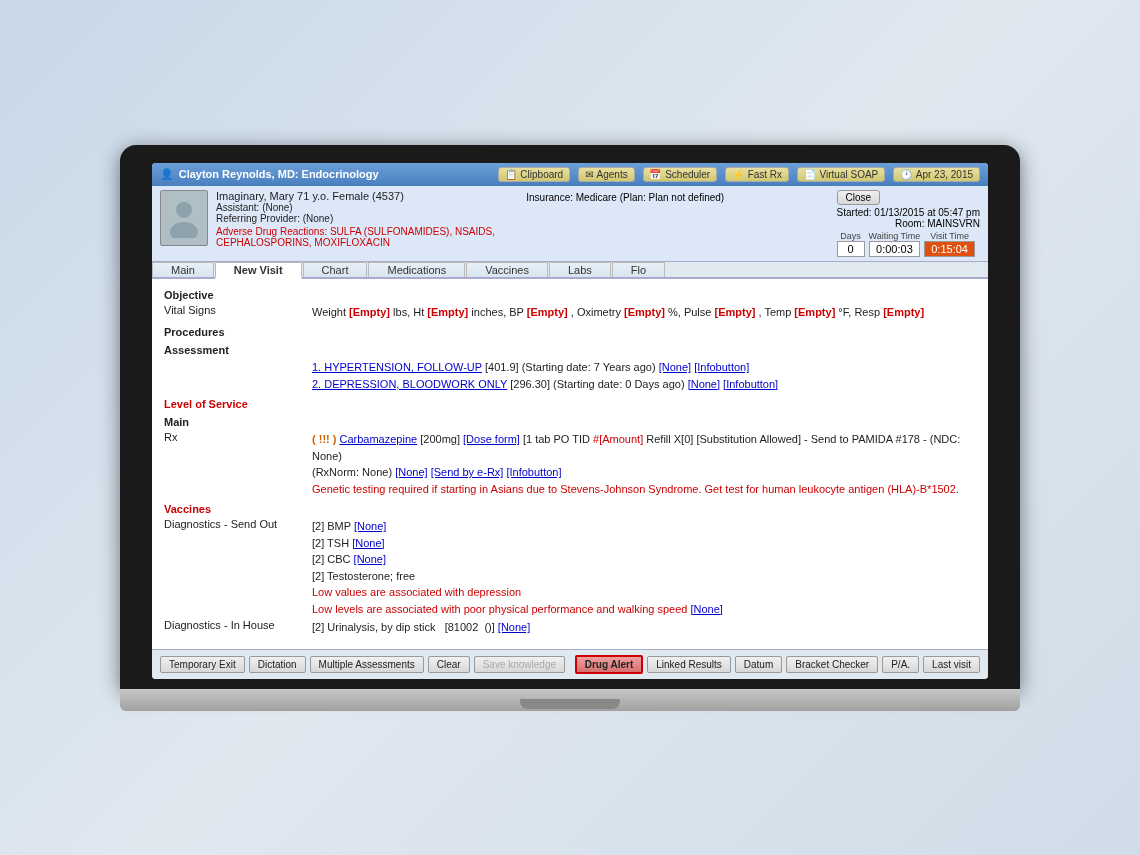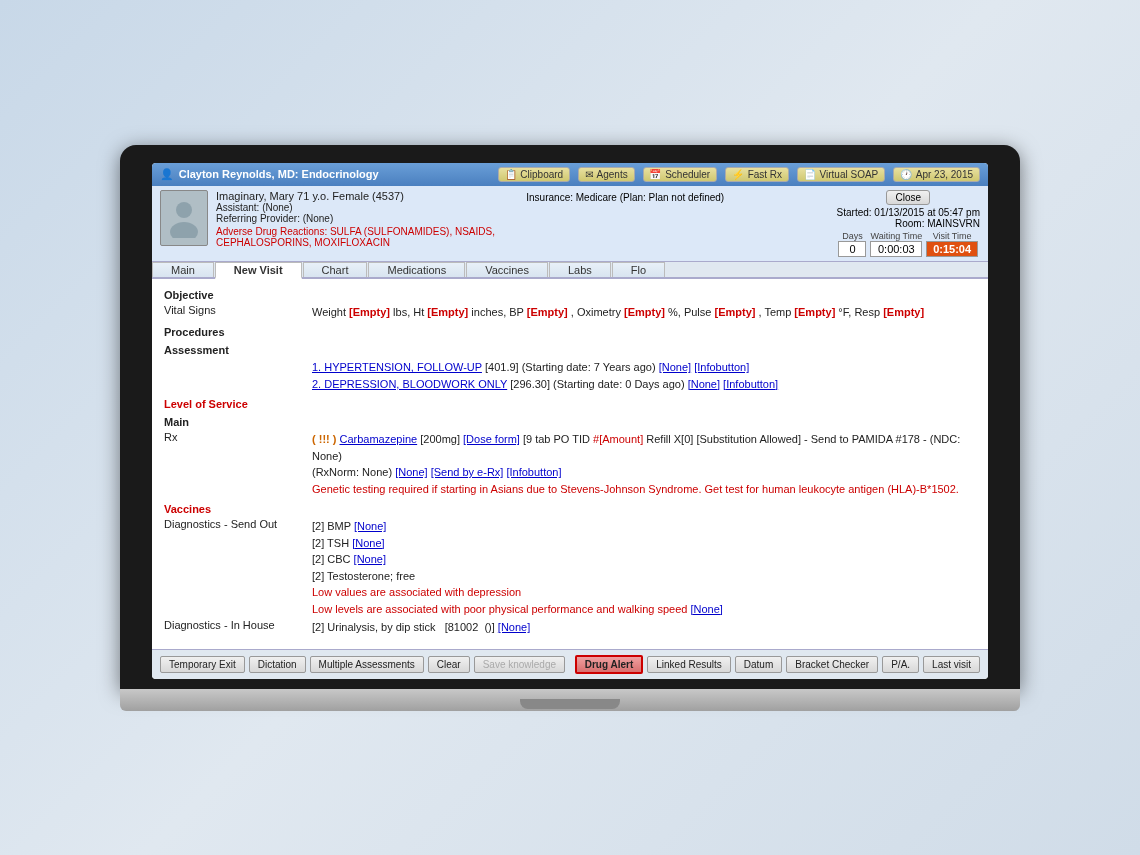--- a/index.html
+++ b/index.html
@@ -84,41 +84,41 @@
       background: #b0bec5;
       border: 1px solid #888;
       border-radius: 2px;
       display: flex; align-items: center; justify-content: center;
       flex-shrink: 0;
     }
     .patient-avatar svg { opacity: 0.6; }
     .patient-info { flex: 1; font-size: 10px; color: #222; }
     .patient-name { font-size: 11px; font-weight: normal; color: #222; }
     .patient-adr { color: #cc0000; font-size: 10px; margin-top: 2px; }
-    .patient-right { display: flex; flex-direction: column; align-items: center; gap: 2px; font-size: 10px; }
+    .patient-right { display: flex; flex-direction: column; align-items: flex-start; gap: 2px; font-size: 10px; }
     .close-btn {
       background: linear-gradient(180deg, #f0f0f0 0%, #d8d8d8 100%);
       border: 1px solid #999;
       padding: 1px 8px;
       border-radius: 3px;
       cursor: pointer;
       font-size: 10px;
     }
     .time-boxes { display: flex; gap: 4px; align-items: flex-end; }
     .time-box { text-align: center; }
     .time-box-label { font-size: 9px; color: #444; }
     .time-box-value {
       background: #fff;
       border: 1px solid #999;
       padding: 1px 6px;
       font-size: 11px;
       min-width: 28px;
       text-align: center;
     }
-    .time-box-value.orange { background: #e05010; color: #fff; font-weight: bold; }
+    .time-box-value.orange { background: #e05010; color: #fff; font-weight: normal; }
 
     
     .nav-tabs {
       background: #e0e8f0;
       display: flex;
       border-bottom: 2px solid #aac;
       font-size: 11px;
     }
     .nav-tab {
       padding: 1px 18px;
@@ -309,21 +309,21 @@
           <div class="section-title">Main</div>
 
           <div class="row">
             <div class="row-label">Rx</div>
             <div class="row-content">
               <div>
                 <span class="warn-icon">( !!! )</span>
                 <span class="blue-link">  Carbamazepine</span>
                 <span> [200mg] </span>
                 <span class="blue-link">[Dose form]</span>
-                <span> [9 tab PO TID  </span>
+                <span> [1 tab PO TID  </span>
                 <span class="red-text">#[Amount]</span>
                 <span> Refill X[0] [Substitution Allowed] - Send to PAMIDA #178 - (NDC: None)</span>
               </div>
               <div>
                 <span>(RxNorm: None)</span>
                 <span class="blue-link">[None]</span>
                 <span class="blue-link">[Send by e-Rx]</span>
                 <span class="blue-link">[Infobutton]</span>
               </div>
               <div class="red-text">Genetic testing required if starting in Asians due to Stevens-Johnson Syndrome. Get test for human leukocyte antigen (HLA)-B*1502.</div>

